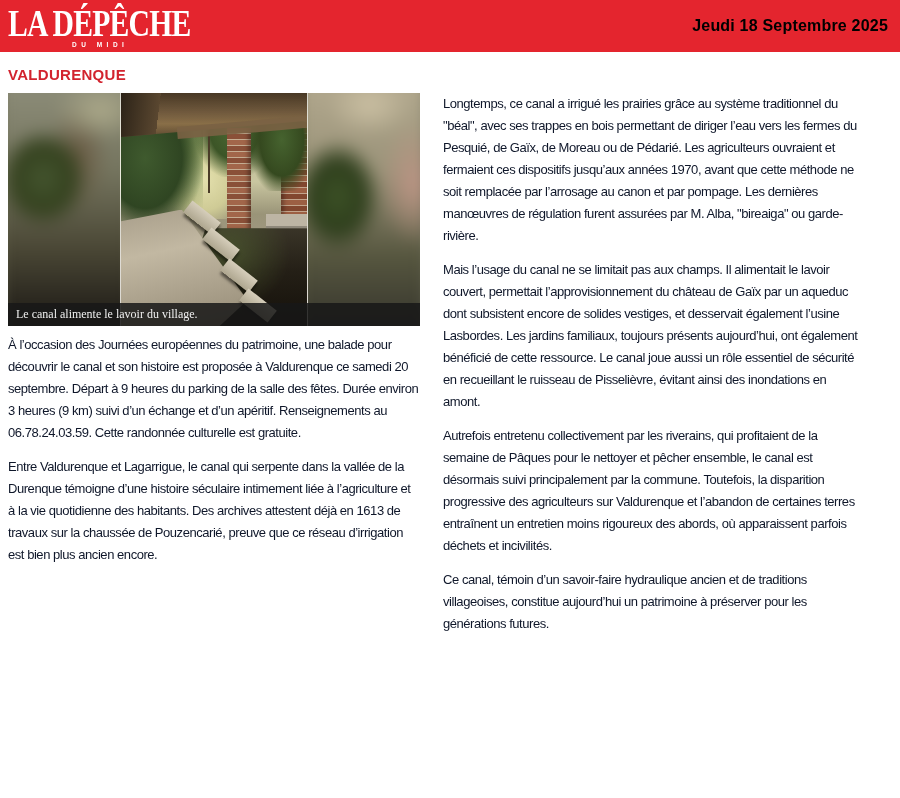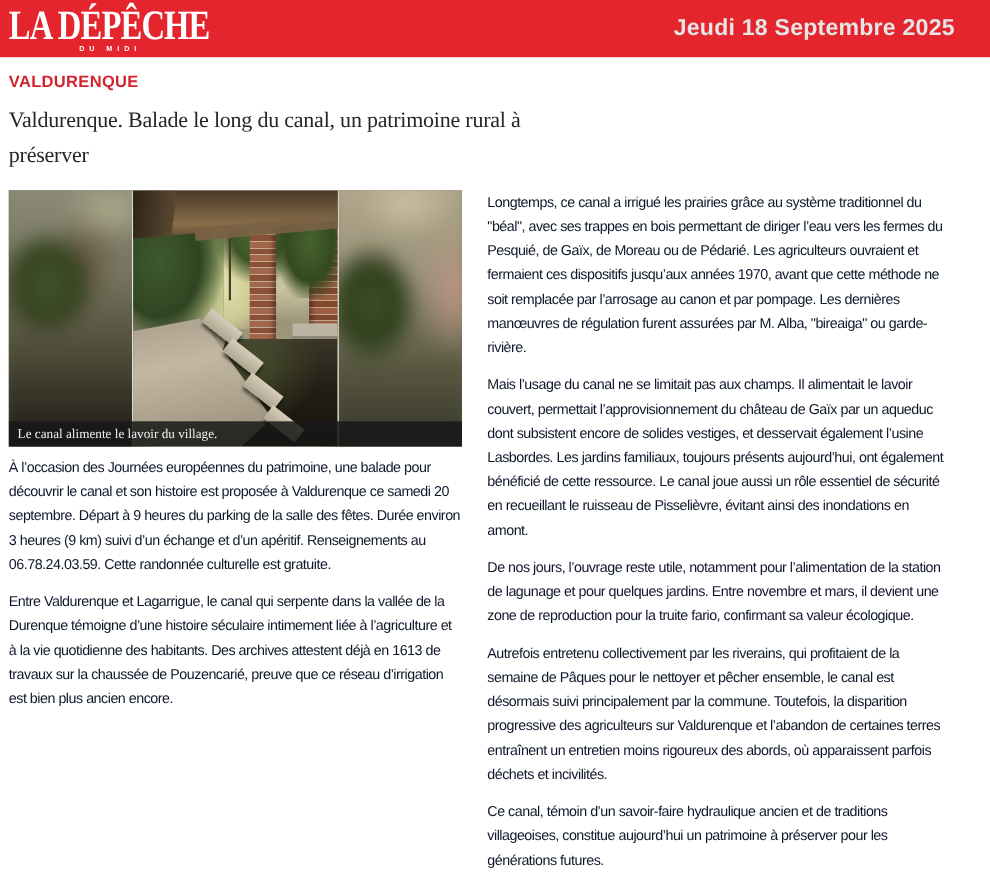--- a/index.html
+++ b/index.html
@@ -19,22 +19,22 @@
     font-family: "Liberation Serif", serif; font-weight: bold;
     font-size: 38px; color: #ffffff; letter-spacing: -1px; white-space: nowrap;
     transform: scaleX(0.78); transform-origin: left top;
   }
   .logo-sub {
     position: absolute; left: 64px; top: 41px;
     font-family: "Liberation Sans", sans-serif; font-weight: bold;
     font-size: 6.5px; letter-spacing: 4.5px; color: #ffffff; white-space: nowrap;
   }
   .banner-date {
-    position: absolute; right: 32px; top: 0; line-height: 52px;
-    font-size: 21px; font-weight: bold; color: #e5e5e5; letter-spacing: 0.2px;
+    position: absolute; right: 12px; top: 0; line-height: 52px;
+    font-size: 16px; font-weight: bold; color: #000000; letter-spacing: 0.2px;
   }
 
   
   .content { padding: 14px 36px 0 8px; }
   .category {
     font-size: 15px; font-weight: bold; color: #d2232e;
     letter-spacing: 0.3px; margin-bottom: 10px; cursor: pointer;
   }
   .title {
     font-family: "Liberation Serif", serif; font-weight: normal;
@@ -160,21 +160,20 @@
 <div class="banner">
   <div class="logo">
     <span class="logo-main">LA DÉPÊCHE</span>
     <span class="logo-sub">DU MIDI</span>
   </div>
   <div class="banner-date">Jeudi 18 Septembre 2025</div>
 </div>
 
 <div class="content">
   <div class="category">VALDURENQUE</div>
-  <h1 class="title">Valdurenque. Balade le long du canal, un patrimoine rural à préserver</h1>
 
   <div class="columns">
     <div class="col-left">
       <figure class="photo">
         <div class="blur-left"></div>
         <div class="blur-right"></div>
         <div class="photo-center">
           <div class="layer pc-sunlight"></div>
           <div class="layer pc-foliage-left"></div>
           <div class="layer pc-foliage-top"></div>
@@ -194,18 +193,17 @@
         </div>
         <figcaption class="caption">Le canal alimente le lavoir du village.</figcaption>
       </figure>
       <p>À l’occasion des Journées européennes du patrimoine, une balade pour découvrir le canal et son histoire est proposée à Valdurenque ce samedi 20 septembre. Départ à 9 heures du parking de la salle des fêtes. Durée environ 3 heures (9 km) suivi d’un échange et d’un apéritif. Renseignements au 06.78.24.03.59. Cette randonnée culturelle est gratuite.</p>
       <p>Entre Valdurenque et Lagarrigue, le canal qui serpente dans la vallée de la Durenque témoigne d’une histoire séculaire intimement liée à l’agriculture et à la vie quotidienne des habitants. Des archives attestent déjà en 1613 de travaux sur la chaussée de Pouzencarié, preuve que ce réseau d’irrigation est bien plus ancien encore.</p>
     </div>
 
     <div class="col-right">
       <p>Longtemps, ce canal a irrigué les prairies grâce au système traditionnel du "béal", avec ses trappes en bois permettant de diriger l’eau vers les fermes du Pesquié, de Gaïx, de Moreau ou de Pédarié. Les agriculteurs ouvraient et fermaient ces dispositifs jusqu’aux années 1970, avant que cette méthode ne soit remplacée par l’arrosage au canon et par pompage. Les dernières manœuvres de régulation furent assurées par M. Alba, "bireaiga" ou garde-rivière.</p>
       <p>Mais l’usage du canal ne se limitait pas aux champs. Il alimentait le lavoir couvert, permettait l’approvisionnement du château de Gaïx par un aqueduc dont subsistent encore de solides vestiges, et desservait également l’usine Lasbordes. Les jardins familiaux, toujours présents aujourd’hui, ont également bénéficié de cette ressource. Le canal joue aussi un rôle essentiel de sécurité en recueillant le ruisseau de Pisselièvre, évitant ainsi des inondations en amont.</p>
-      <p>De nos jours, l’ouvrage reste utile, notamment pour l’alimentation de la station de lagunage et pour quelques jardins. Entre novembre et mars, il devient une zone de reproduction pour la truite fario, confirmant sa valeur écologique.</p>
       <p>Autrefois entretenu collectivement par les riverains, qui profitaient de la semaine de Pâques pour le nettoyer et pêcher ensemble, le canal est désormais suivi principalement par la commune. Toutefois, la disparition progressive des agriculteurs sur Valdurenque et l’abandon de certaines terres entraînent un entretien moins rigoureux des abords, où apparaissent parfois déchets et incivilités.</p>
       <p>Ce canal, témoin d’un savoir-faire hydraulique ancien et de traditions villageoises, constitue aujourd’hui un patrimoine à préserver pour les générations futures.</p>
     </div>
   </div>
 </div>
 
 </body></html>

